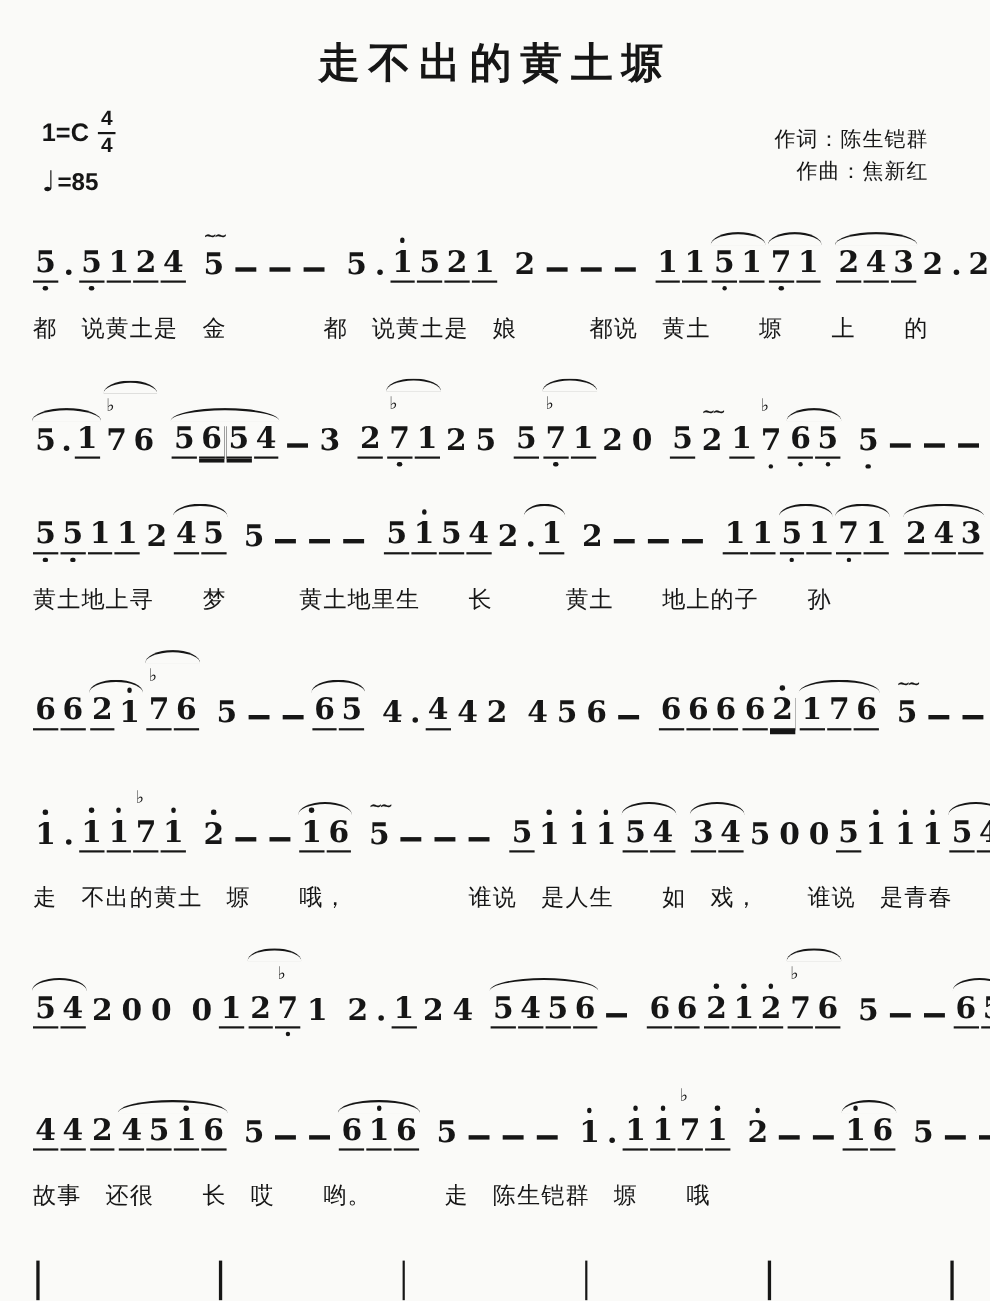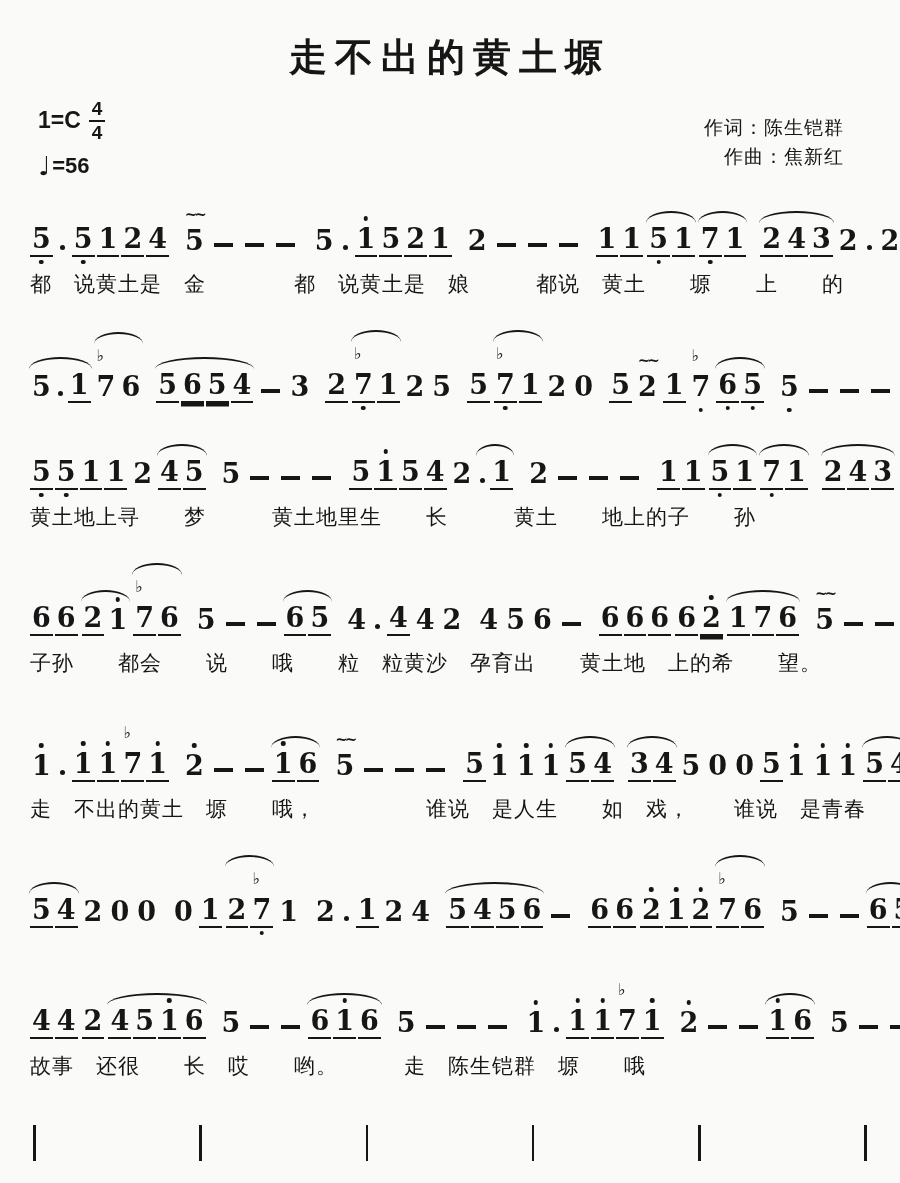--- a/index.html
+++ b/index.html
@@ -63,21 +63,21 @@
   .tok .db{position:absolute;bottom:-9px;left:50%;transform:translateX(-50%);
     width:4.5px;height:4.5px;border-radius:50%;background:#161616;}
   .tok .fl{display:inline-block;font-size:16px;transform:translateY(-8px);
     margin-right:-1px;font-family:"DejaVu Sans", sans-serif;font-weight:bold;}
   .tok .orn-m{position:absolute;top:-19px;left:50%;transform:translateX(-50%);
     font-size:15px;font-weight:900;letter-spacing:-3px;white-space:nowrap;}
   .dash{width:19px;height:4px;background:#161616;margin:0 5px 10px 5px;}
   .adot{width:5px;height:5px;background:#161616;border-radius:50%;margin:0 4px 7px 4px;}
   .bar{width:2.5px;height:36px;background:#161616;margin:0 5px 0 5px;}
   .lyrics-row{
-    font-size:21px;margin-top:7px;white-space:pre;
+    font-size:21px;margin-top:21px;white-space:pre;
     letter-spacing:1px;padding-left:4px;
     font-family:"DejaVu Serif", serif;
   }
 </style>
 </head>
 <body>
 
 <div class="page">
   <h1 class="title">走不出的黄土塬</h1>
 
@@ -85,21 +85,21 @@
     <div class="meta-left">
       <div class="key-sig">
         <span>1=C</span>
         <span class="frac">
           <span class="top">4</span>
           <span class="bot">4</span>
         </span>
       </div>
       <div class="tempo">
         <span class="note-glyph">♩</span>
-        <span>=56</span>
+        <span>=85</span>
       </div>
     </div>
     <div class="credits">
       <div>作词：陈生铠群</div>
       <div>作曲：焦新红</div>
     </div>
   </div>
 
   <div class="score">
       <div class="system">
@@ -431,21 +431,20 @@
           </span>
           <span class="grp">
             <span class="dash"></span>
           </span>
           <span class="grp">
             <span class="dash"></span>
           </span>
           <span class="grp"></span>
           <span class="bar"></span>
         </div>
-        <div class="lyrics-row">子孙　　都会　　说　　哦　　粒　粒黄沙　孕育出　　黄土地　上的希　　望。</div>
       </div>
       <div class="system">
         <div class="notes-row">
           <span class="grp">
             <span class="tok"><span>1</span><i class="da"></i></span>
           </span>
           <span class="grp">
             <span class="adot"></span>
           </span>
           <span class="grp">

